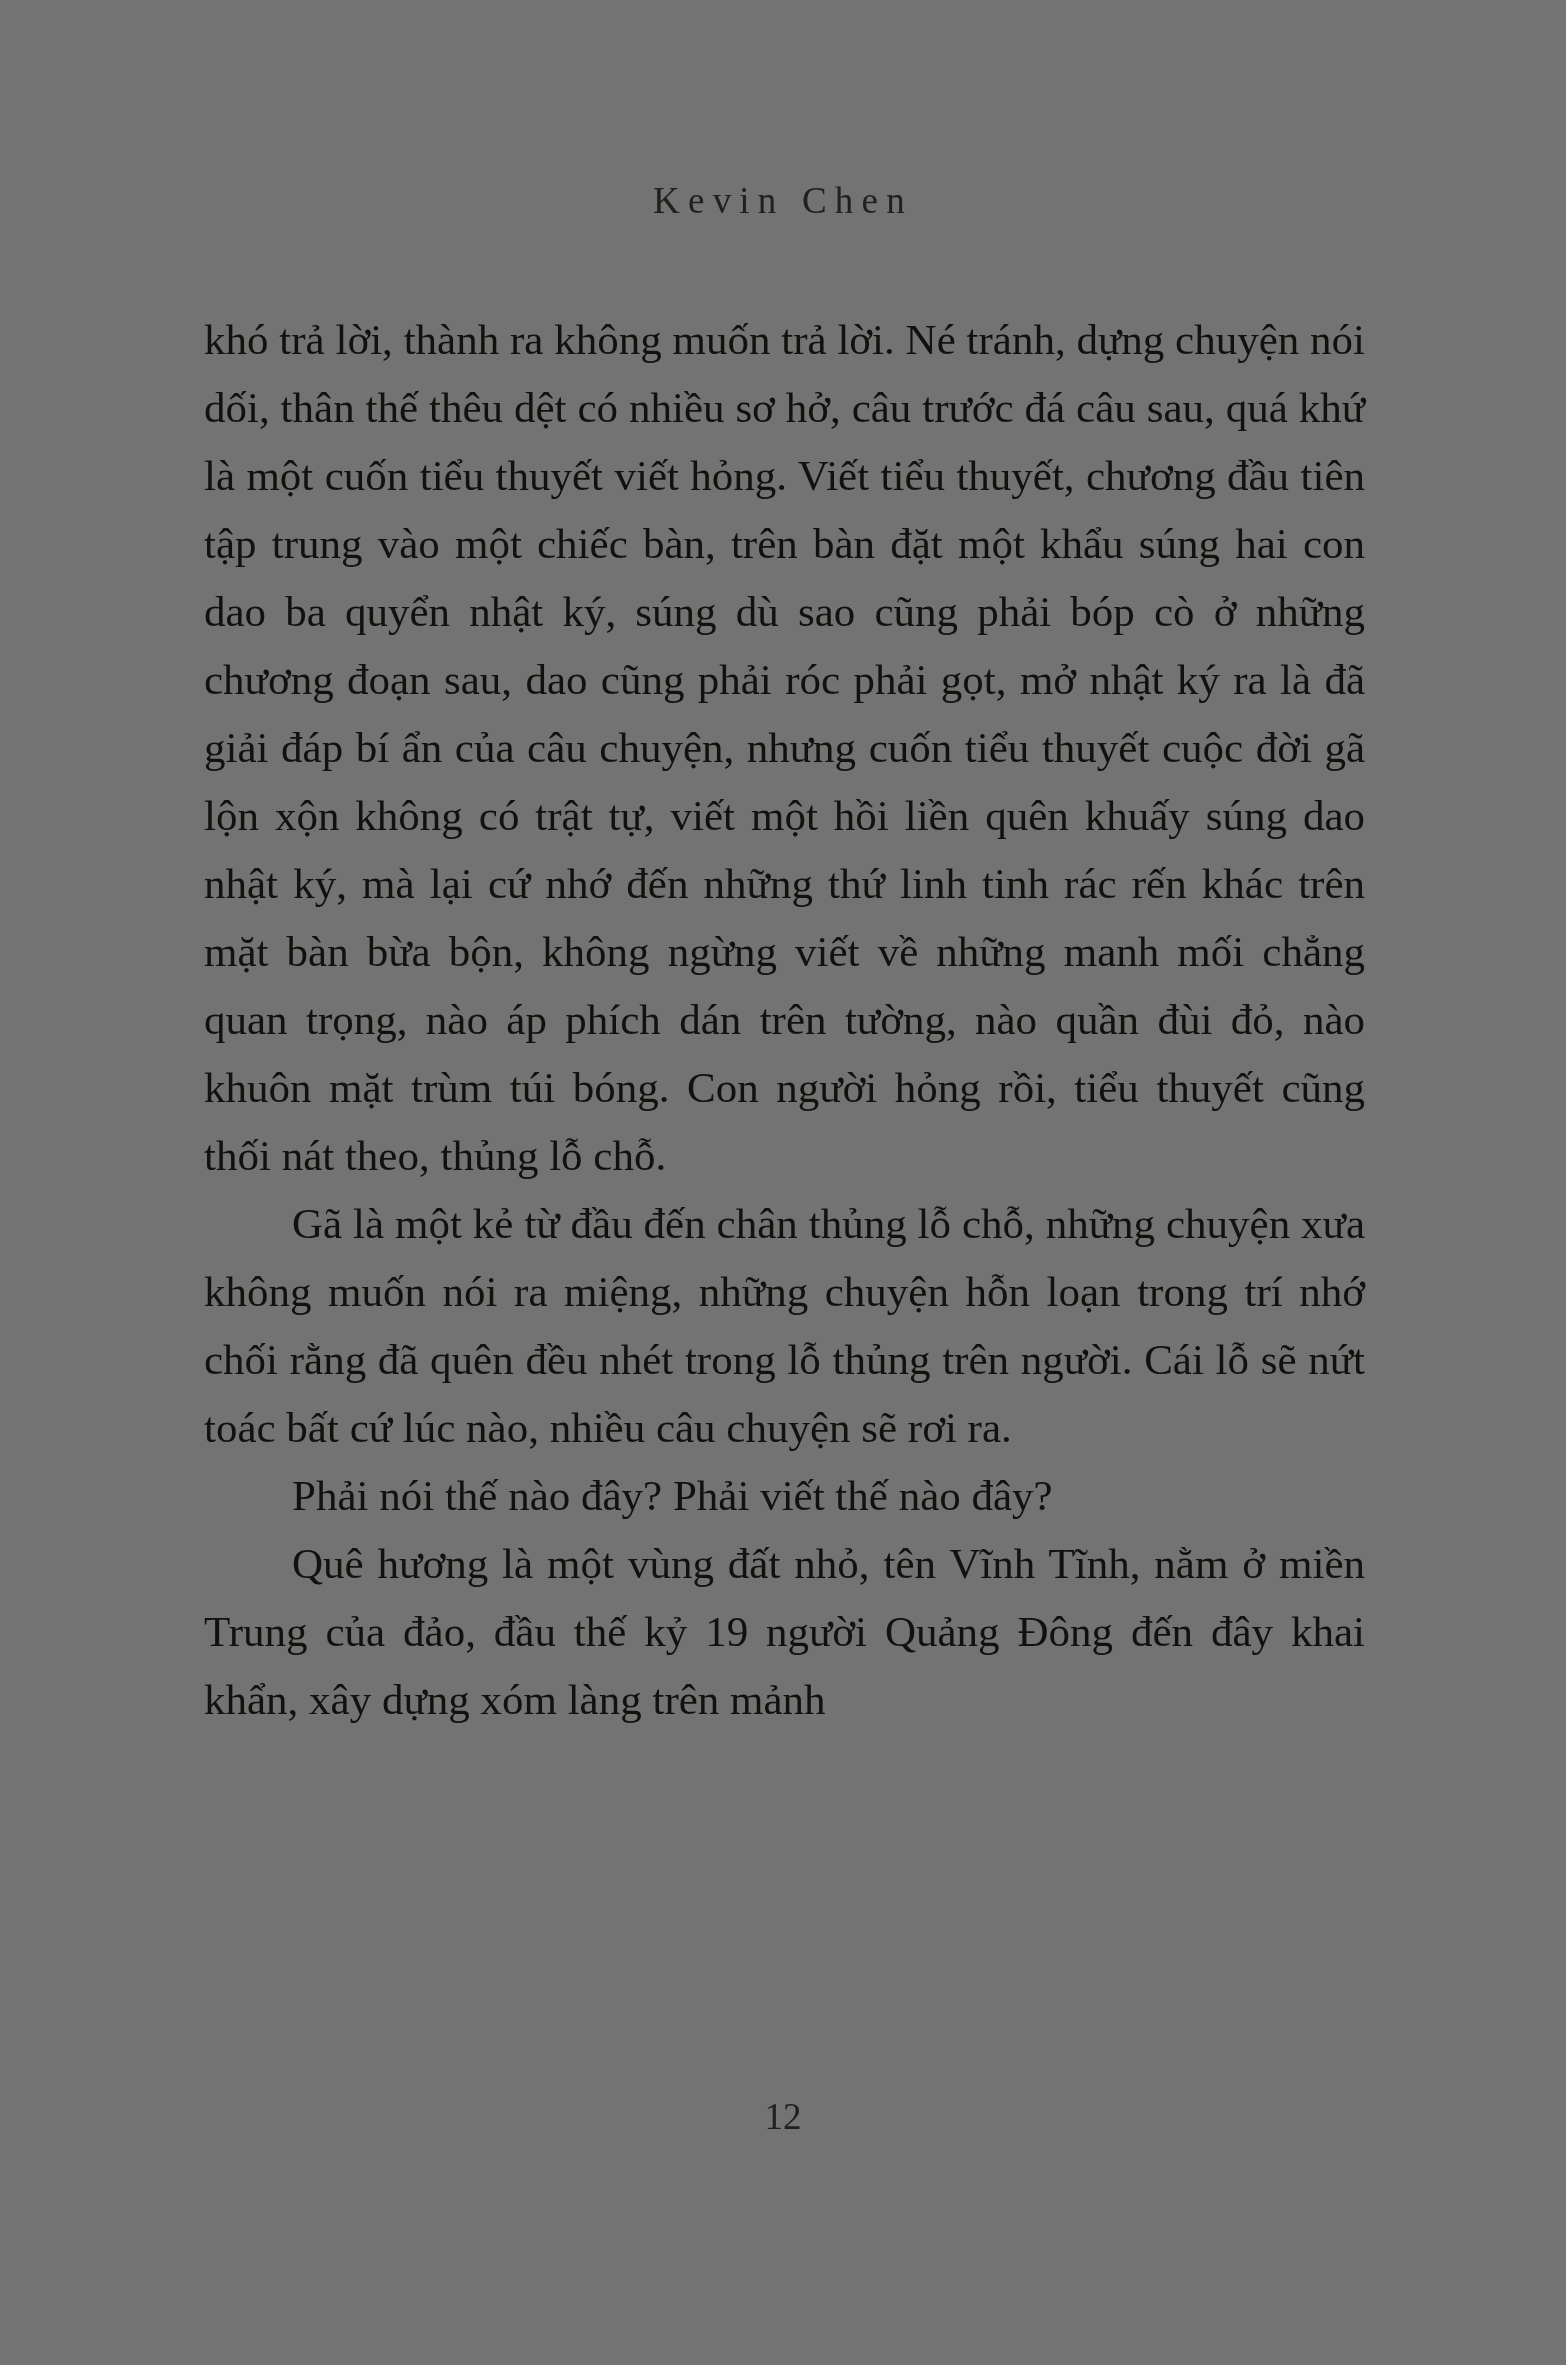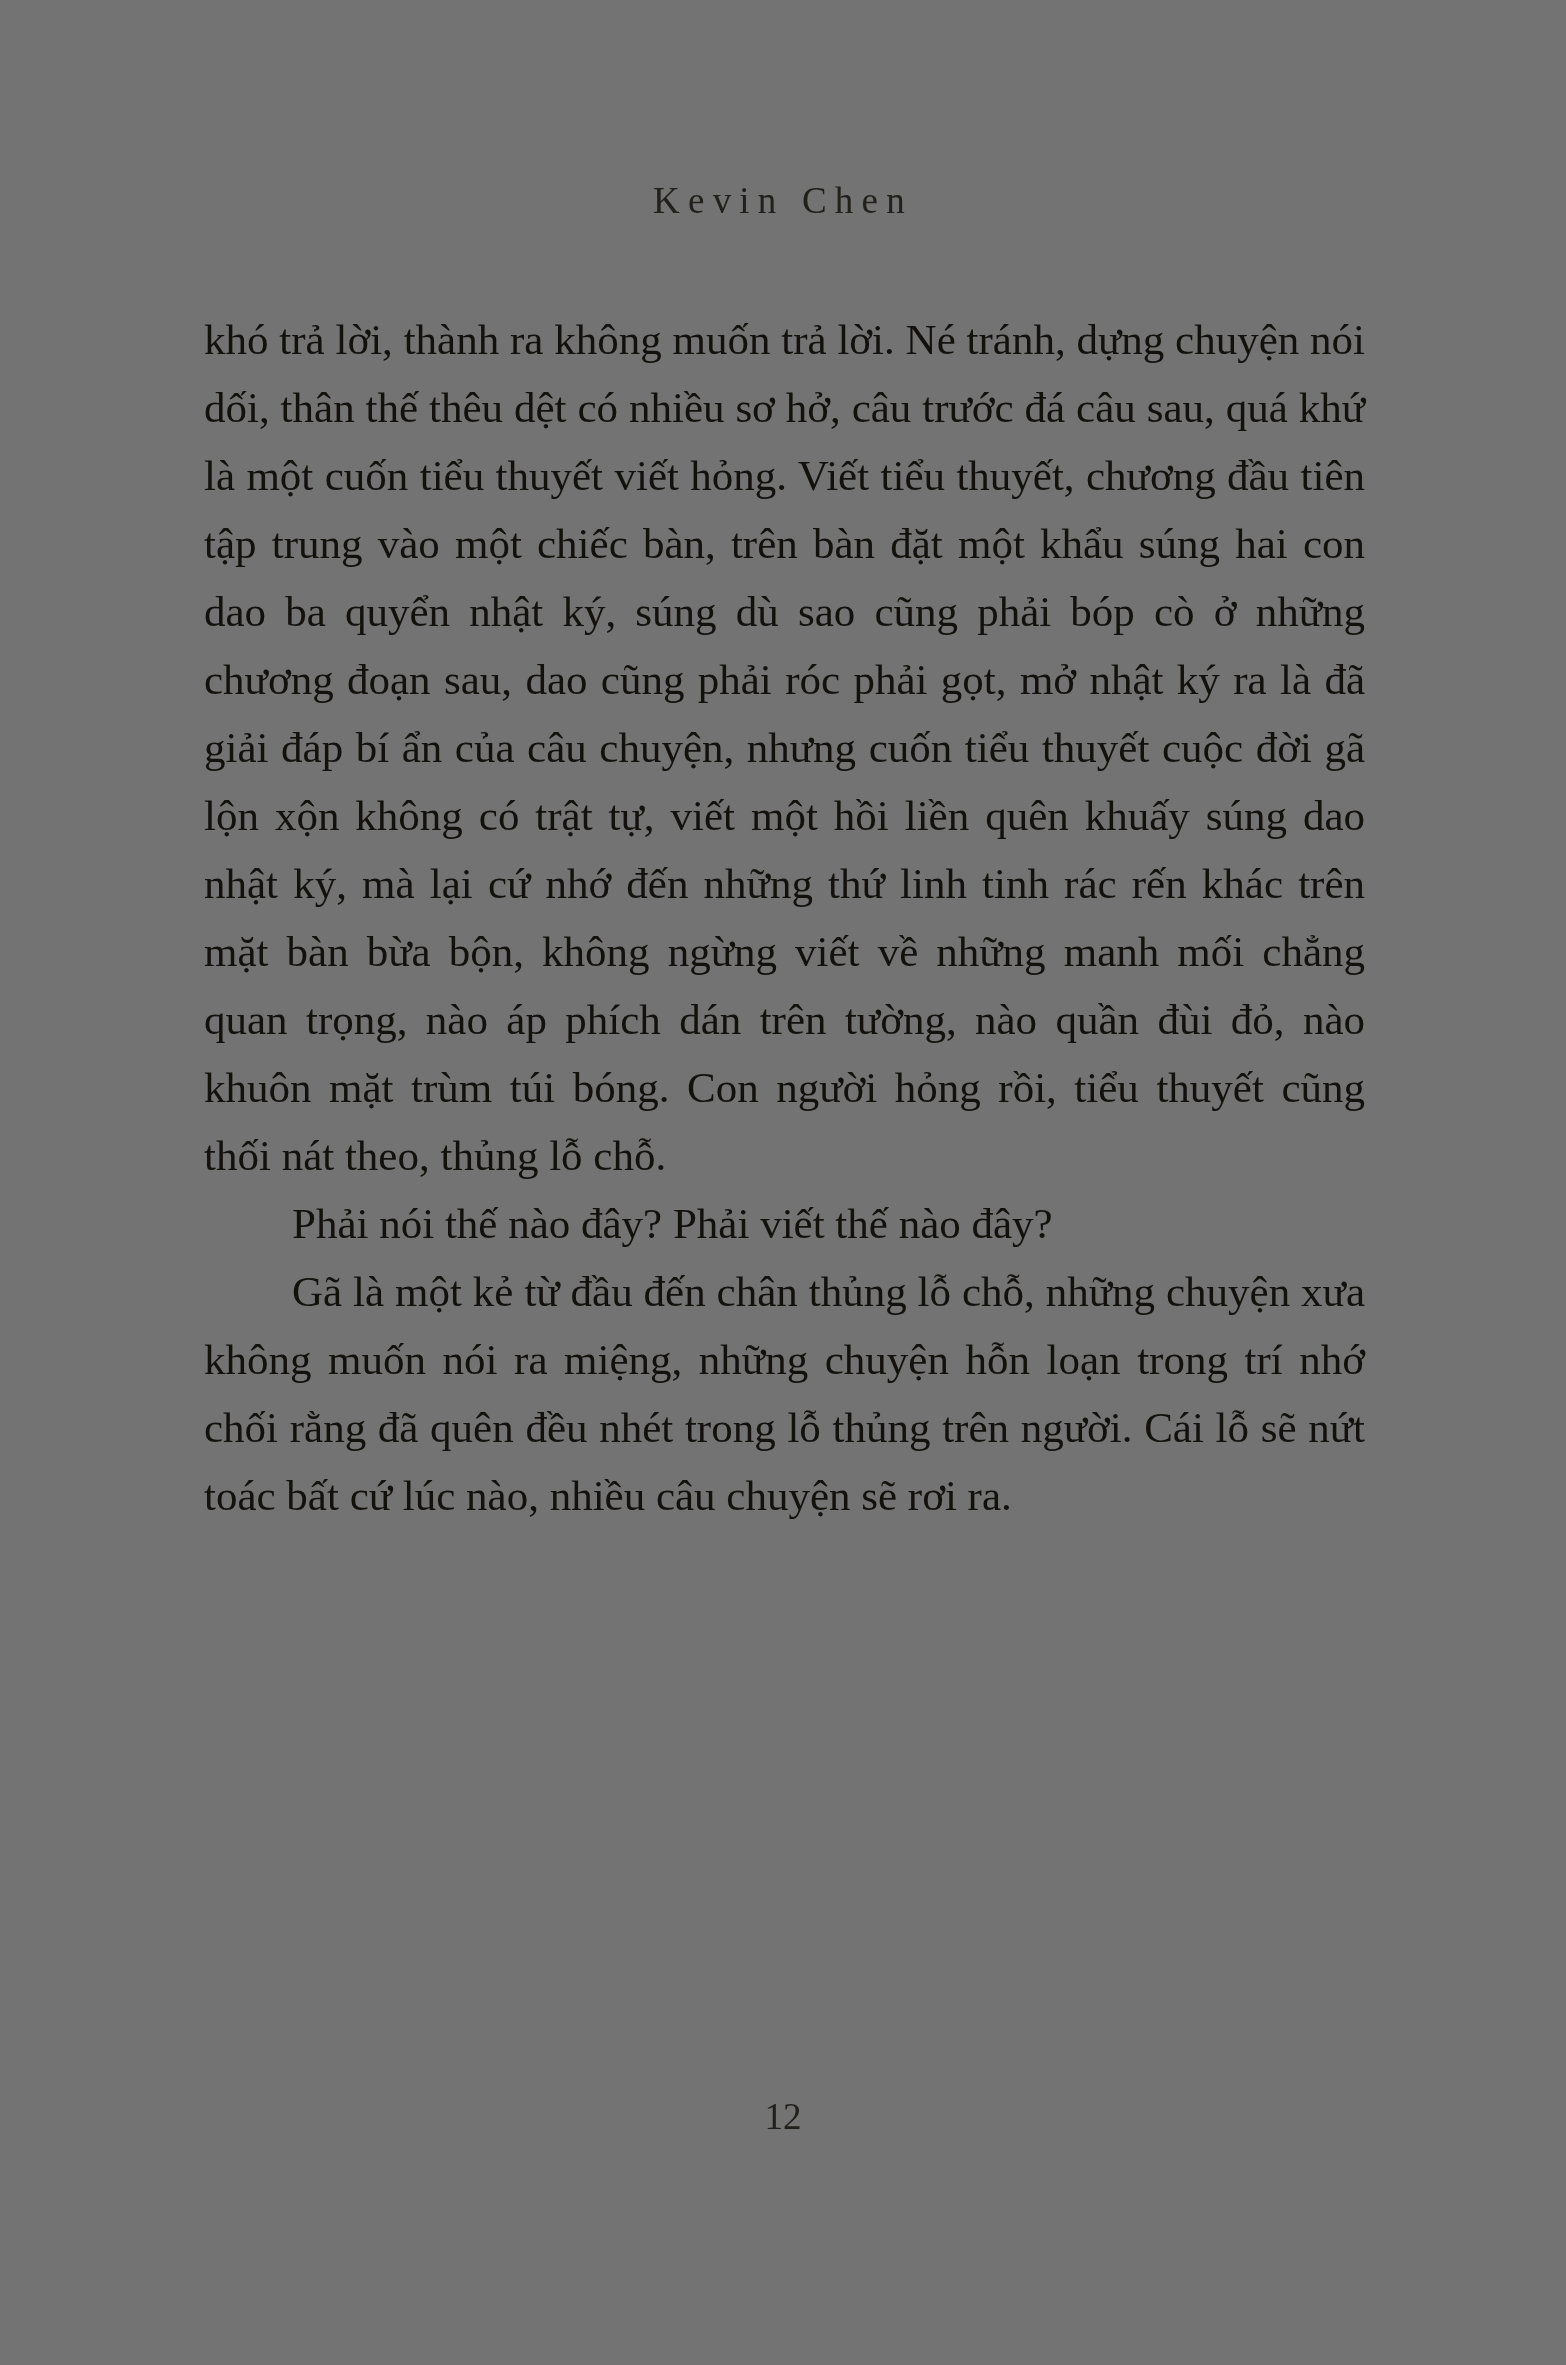--- a/index.html
+++ b/index.html
@@ -56,20 +56,21 @@
 </style>
 </head>
 <body>
 
 <div class="page">
 
   <div class="running-head">Kevin Chen</div>
 
   <div class="text-block">
     <p>khó trả lời, thành ra không muốn trả lời. Né tránh, dựng chuyện nói dối, thân thế thêu dệt có nhiều sơ hở, câu trước đá câu sau, quá khứ là một cuốn tiểu thuyết viết hỏng. Viết tiểu thuyết, chương đầu tiên tập trung vào một chiếc bàn, trên bàn đặt một khẩu súng hai con dao ba quyển nhật ký, súng dù sao cũng phải bóp cò ở những chương đoạn sau, dao cũng phải róc phải gọt, mở nhật ký ra là đã giải đáp bí ẩn của câu chuyện, nhưng cuốn tiểu thuyết cuộc đời gã lộn xộn không có trật tự, viết một hồi liền quên khuấy súng dao nhật ký, mà lại cứ nhớ đến những thứ linh tinh rác rến khác trên mặt bàn bừa bộn, không ngừng viết về những manh mối chẳng quan trọng, nào áp phích dán trên tường, nào quần đùi đỏ, nào khuôn mặt trùm túi bóng. Con người hỏng rồi, tiểu thuyết cũng thối nát theo, thủng lỗ chỗ.</p>
+    <p class="indent">Gã là một kẻ từ đầu đến chân thủng lỗ chỗ, những chuyện xưa không muốn nói ra miệng, những chuyện hỗn loạn trong trí nhớ chối rằng đã quên đều nhét trong lỗ thủng trên người. Cái lỗ sẽ nứt toác bất cứ lúc nào, nhiều câu chuyện sẽ rơi ra.</p>
     <p class="indent">Phải nói thế nào đây? Phải viết thế nào đây?</p>
-    <p class="indent">Gã là một kẻ từ đầu đến chân thủng lỗ chỗ, những chuyện xưa không muốn nói ra miệng, những chuyện hỗn loạn trong trí nhớ chối rằng đã quên đều nhét trong lỗ thủng trên người. Cái lỗ sẽ nứt toác bất cứ lúc nào, nhiều câu chuyện sẽ rơi ra.</p>
+    <p class="indent">Quê hương là một vùng đất nhỏ, tên Vĩnh Tĩnh, nằm ở miền Trung của đảo, đầu thế kỷ 19 người Quảng Đông đến đây khai khẩn, xây dựng xóm làng trên mảnh</p>
   </div>
 
   <div class="page-number">12</div>
 
 </div>
 
 
 </body></html>

